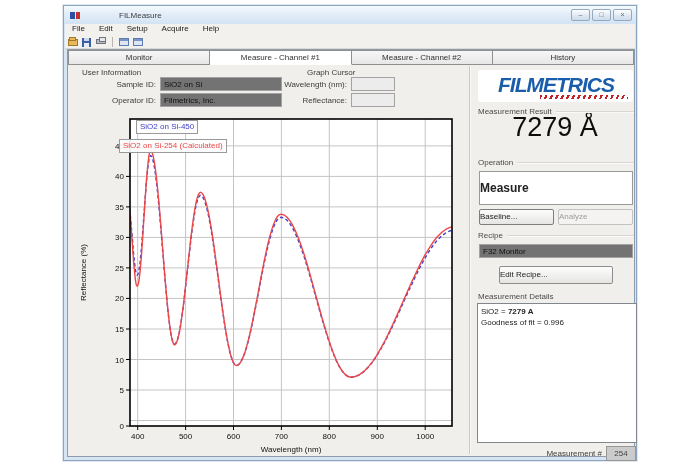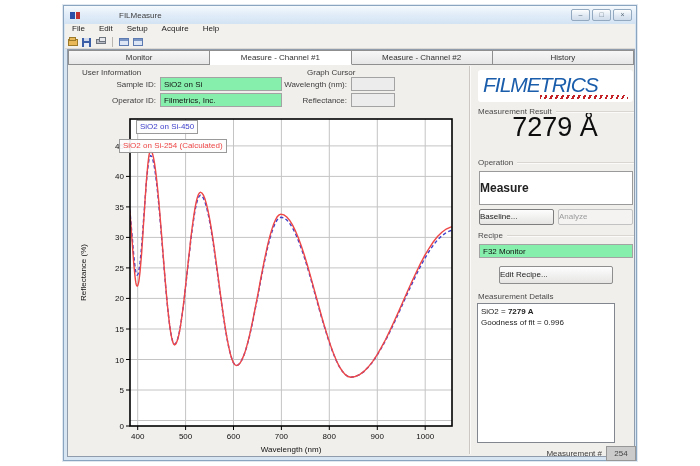--- a/index.html
+++ b/index.html
@@ -30,52 +30,52 @@
   
   #tabs{position:absolute;left:0;top:0;width:566px;height:15px;display:flex;}
   .tab{flex:1;border:1px solid #8f8f8f;border-left-width:0;box-sizing:border-box;
        background:linear-gradient(#f7f7f7,#e7e7e7);font-size:8px;color:#333;text-align:center;
        line-height:13px;white-space:nowrap;overflow:hidden;}
   .tab:first-child{border-left-width:1px;}
   .tab.active{background:#fff;border-bottom-color:#fff;}
   
   .sect-label{position:absolute;font-size:8px;color:#3c3c3c;white-space:nowrap;}
   .fld-label{position:absolute;font-size:8px;color:#3c3c3c;text-align:right;white-space:nowrap;}
-  .txt{position:absolute;box-sizing:border-box;border:1px solid #a3a3a3;background:#86efac;
+  .txt{position:absolute;box-sizing:border-box;border:1px solid #a3a3a3;background:#737373;
        font-size:8px;font-family:"Liberation Sans",sans-serif;color:#111;padding:1px 3px;height:14px;}
   .txt:disabled{background:#ececec;color:#555;}
   
   #chart-svg{position:absolute;left:0;top:55px;}
   .legend{position:absolute;font-size:8px;height:12px;line-height:11px;padding:0 3px;
        border:1px solid #9a9a9a;background:rgba(253,253,253,.92);white-space:nowrap;}
   
   #vsep{position:absolute;left:401px;top:16px;width:1px;height:388px;background:#cbc8c3;
         box-shadow:1px 0 0 #fbfaf9;}
   #logo-box{position:absolute;left:410px;top:20px;width:155px;height:32px;background:#fff;
         border-radius:3px;overflow:hidden;}
-  #logo-text{position:absolute;left:5px;top:3px;font-size:21px;font-weight:normal;font-style:italic;
+  #logo-text{position:absolute;left:20px;top:3px;font-size:21px;font-weight:bold;font-style:italic;
         color:#1a5dab;letter-spacing:-1px;}
   #logo-hatch{position:absolute;left:62px;top:25px;width:88px;height:4px;
         background:repeating-linear-gradient(115deg,#c42127 0 2px,transparent 2px 5px);}
   .hdr{position:absolute;font-size:8px;color:#4a4a4a;white-space:nowrap;background:#f1efec;
         padding-right:4px;z-index:2;}
   .hdr-line{position:absolute;height:1px;background:#d9d6d1;box-shadow:0 1px 0 #fbfaf9;z-index:1;}
   #result-value{position:absolute;left:408px;top:62px;width:158px;text-align:center;
         font-size:27px;color:#0d0d0d;}
   .btn{position:absolute;box-sizing:border-box;border:1px solid #8e8e8e;border-radius:2px;
         background:linear-gradient(#fdfdfd,#f0f0ef 55%,#e6e5e3);font-size:8px;color:#222;
         text-align:left;}
   #measure-btn{left:411px;top:121px;width:154px;height:34px;background:#fff;border:1px solid #9a9a9a;
         border-radius:0;font-size:12px;font-weight:bold;line-height:32px;}
   #baseline-btn{left:411px;top:159px;width:75px;height:16px;line-height:14px;border-color:#7e7e7e;}
   #analyze-btn{left:490px;top:159px;width:75px;height:16px;line-height:14px;
         border-color:#c2c2c2;color:#9b9b9b;background:#f4f3f2;}
   #recipe-input{left:411px;top:194px;width:154px;}
   #edit-recipe-btn{left:431px;top:216px;width:114px;height:18px;line-height:16px;}
-  #details-box{position:absolute;left:409px;top:253px;width:138px;height:140px;background:#fff;
+  #details-box{position:absolute;left:409px;top:253px;width:160px;height:140px;background:#fff;
         border:1px solid #82878f;box-sizing:border-box;font-size:8px;color:#222;
         padding:2px 3px;line-height:11px;}
   #meas-num-label{position:absolute;left:430px;top:399px;width:104px;text-align:right;
         font-size:8px;color:#3c3c3c;}
   #meas-num-box{left:538px;top:396px;width:30px;height:15px;background:#cbcbcb;color:#444;
         border:1px solid #979797;text-align:center;}
   
   .ico-folder{position:absolute;left:0;top:2px;width:10px;height:7px;background:#e9b959;border:1px solid #9c7a2a;box-sizing:border-box;}
   .ico-folder:before{content:"";position:absolute;left:0;top:-3px;width:5px;height:2px;background:#e9b959;border:1px solid #9c7a2a;}
   .ico-floppy{position:absolute;left:0;top:1px;width:9px;height:9px;background:#3a5fa8;}

